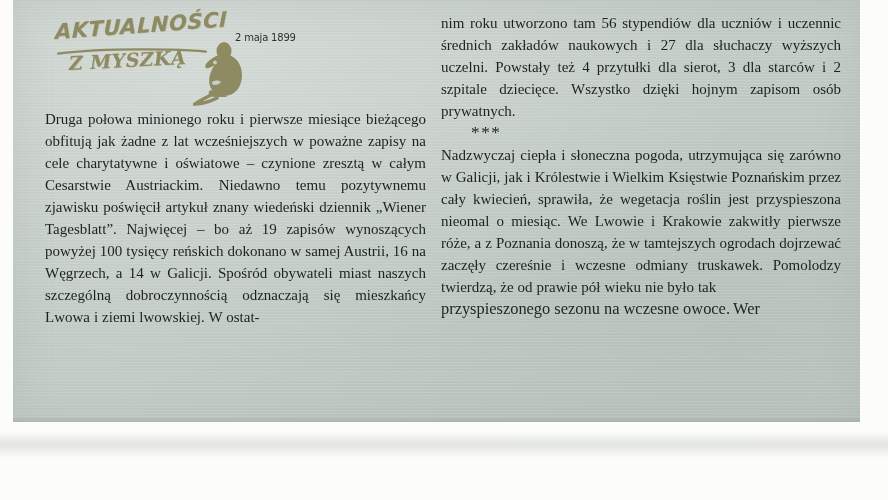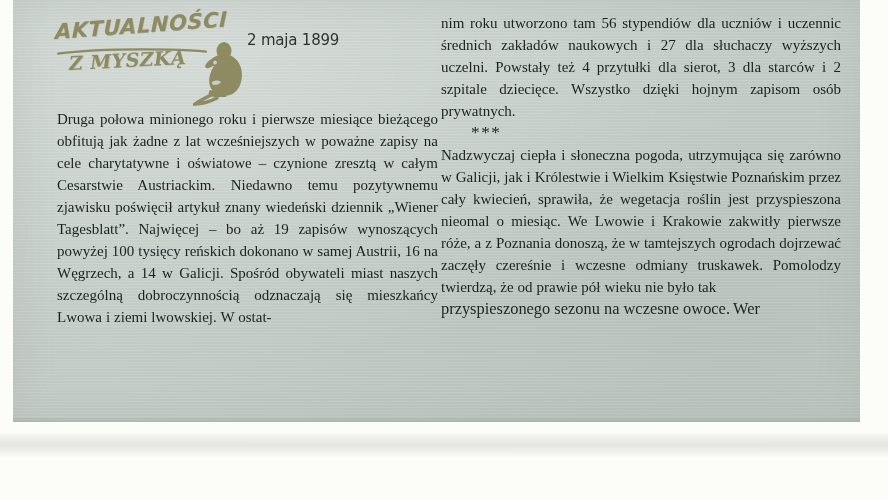--- a/index.html
+++ b/index.html
@@ -135,25 +135,24 @@
   }
 
   #dateline-block {
     position: absolute;
     left: 206px;
     top: 32px;
     width: 190px;
   }
   #dateline-date {
     font-family: "DejaVu Sans", sans-serif;
-    font-size: 15px;
+    font-size: 10px;
     color: #2b3430;
     letter-spacing: -0.2px;
     line-height: 1.1;
-    margin-left: 12px;
   }
   #dateline-kicker {
     margin-top: 11px;
     font-family: "DejaVu Sans", sans-serif;
     font-weight: bold;
     font-size: 15.5px;
     color: #141b18;
     letter-spacing: -0.45px;
     line-height: 1.1;
   }
@@ -172,21 +171,21 @@
   }
   .article-body p {
     margin: 0;
     text-indent: 0;
   }
   .para-indent { text-indent: 44px; }
   .para-indent-small { text-indent: 30px; }
 
   #left-article-start {
     position: absolute;
-    left: 28px;
+    left: 16px;
     top: 108px;
     width: 381px;
   }
   #right-article-flow {
     position: absolute;
     left: 0;
     top: 12px;
     width: 400px;
   }
 

